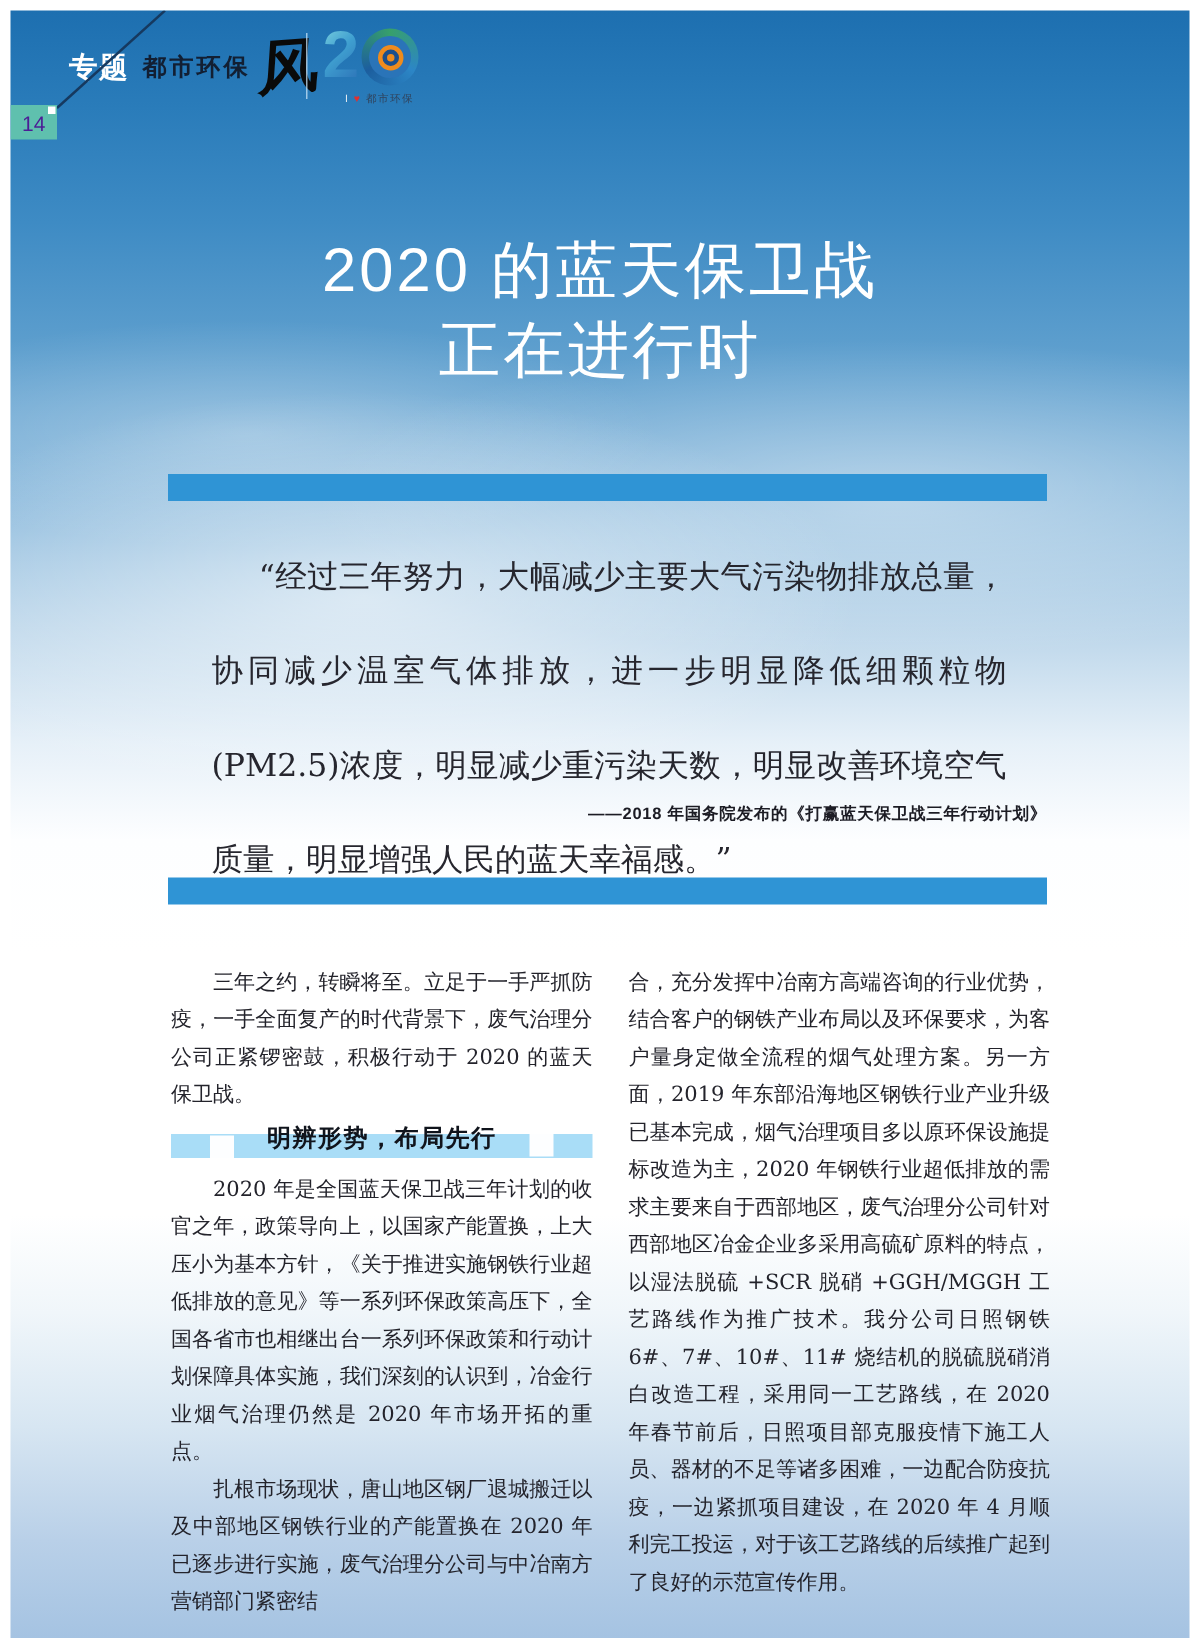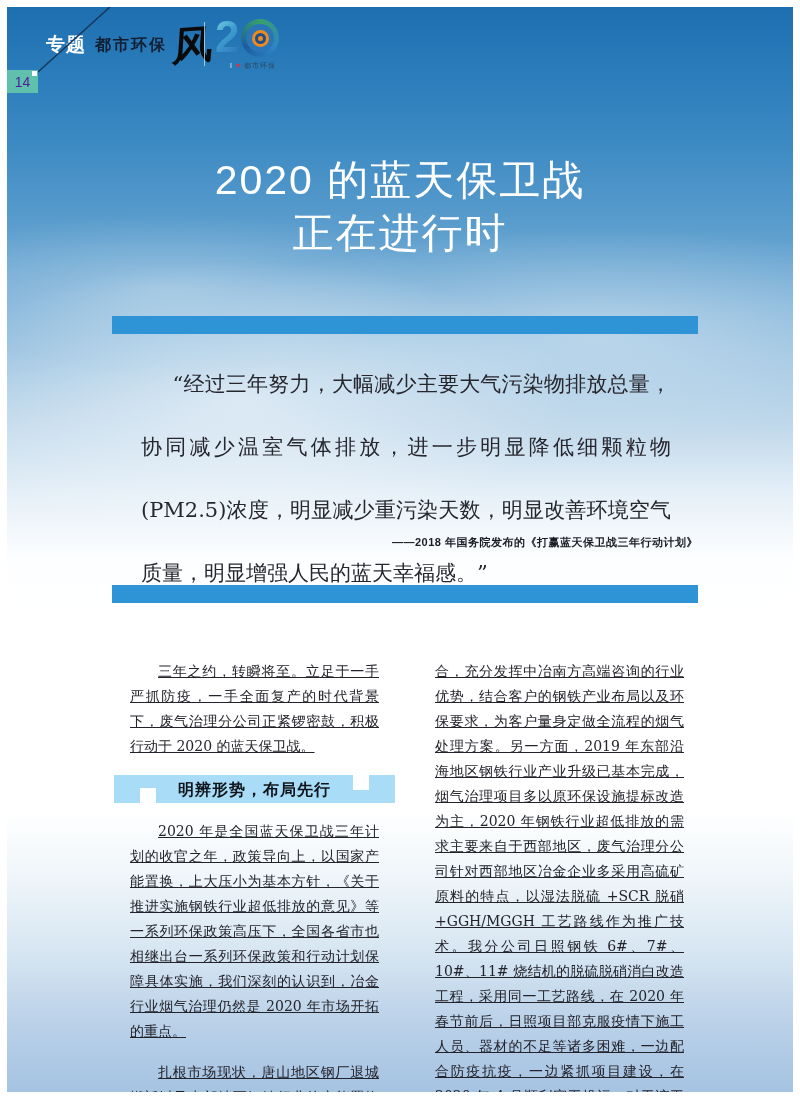--- a/index.html
+++ b/index.html
@@ -83,25 +83,25 @@
     font-family:"Liberation Sans",sans-serif;
   }
   
   .col{
     position:absolute;top:636px;width:281px;
     font-family:"DejaVu Serif",serif;font-size:14px;line-height:25px;
     color:#23232b;text-align:justify;
   }
   .col-left{left:107px;}
   .col-right{left:412px;}
-  .col p{margin:16px;text-indent:2em;text-decoration:underline;}
+  .col p{margin:0;text-indent:2em;}
   .col p.no-indent{text-indent:0;}
   .heading-band{
-    position:relative;margin:13px 0 9px 0;height:28px;background:#a9ddf7;
-    display:flex;align-items:center;justify-content:center;
+    position:relative;margin:13px 0 9px 0;height:16px;background:#a9ddf7;
+    display:flex;align-items:flex-end;justify-content:center;
   }
   .heading-band .notch-l{position:absolute;left:26px;bottom:0;width:16px;height:15px;background:#fdfeff;}
   .heading-band .notch-r{position:absolute;right:26px;top:0;width:16px;height:15px;background:#fdfeff;}
   .heading-band .heading-text{
     position:relative;font-family:"Liberation Sans",sans-serif;font-size:16px;font-weight:bold;
     color:#10141c;text-indent:0;letter-spacing:1px;
   }
 </style>
 </head>
 <body>

